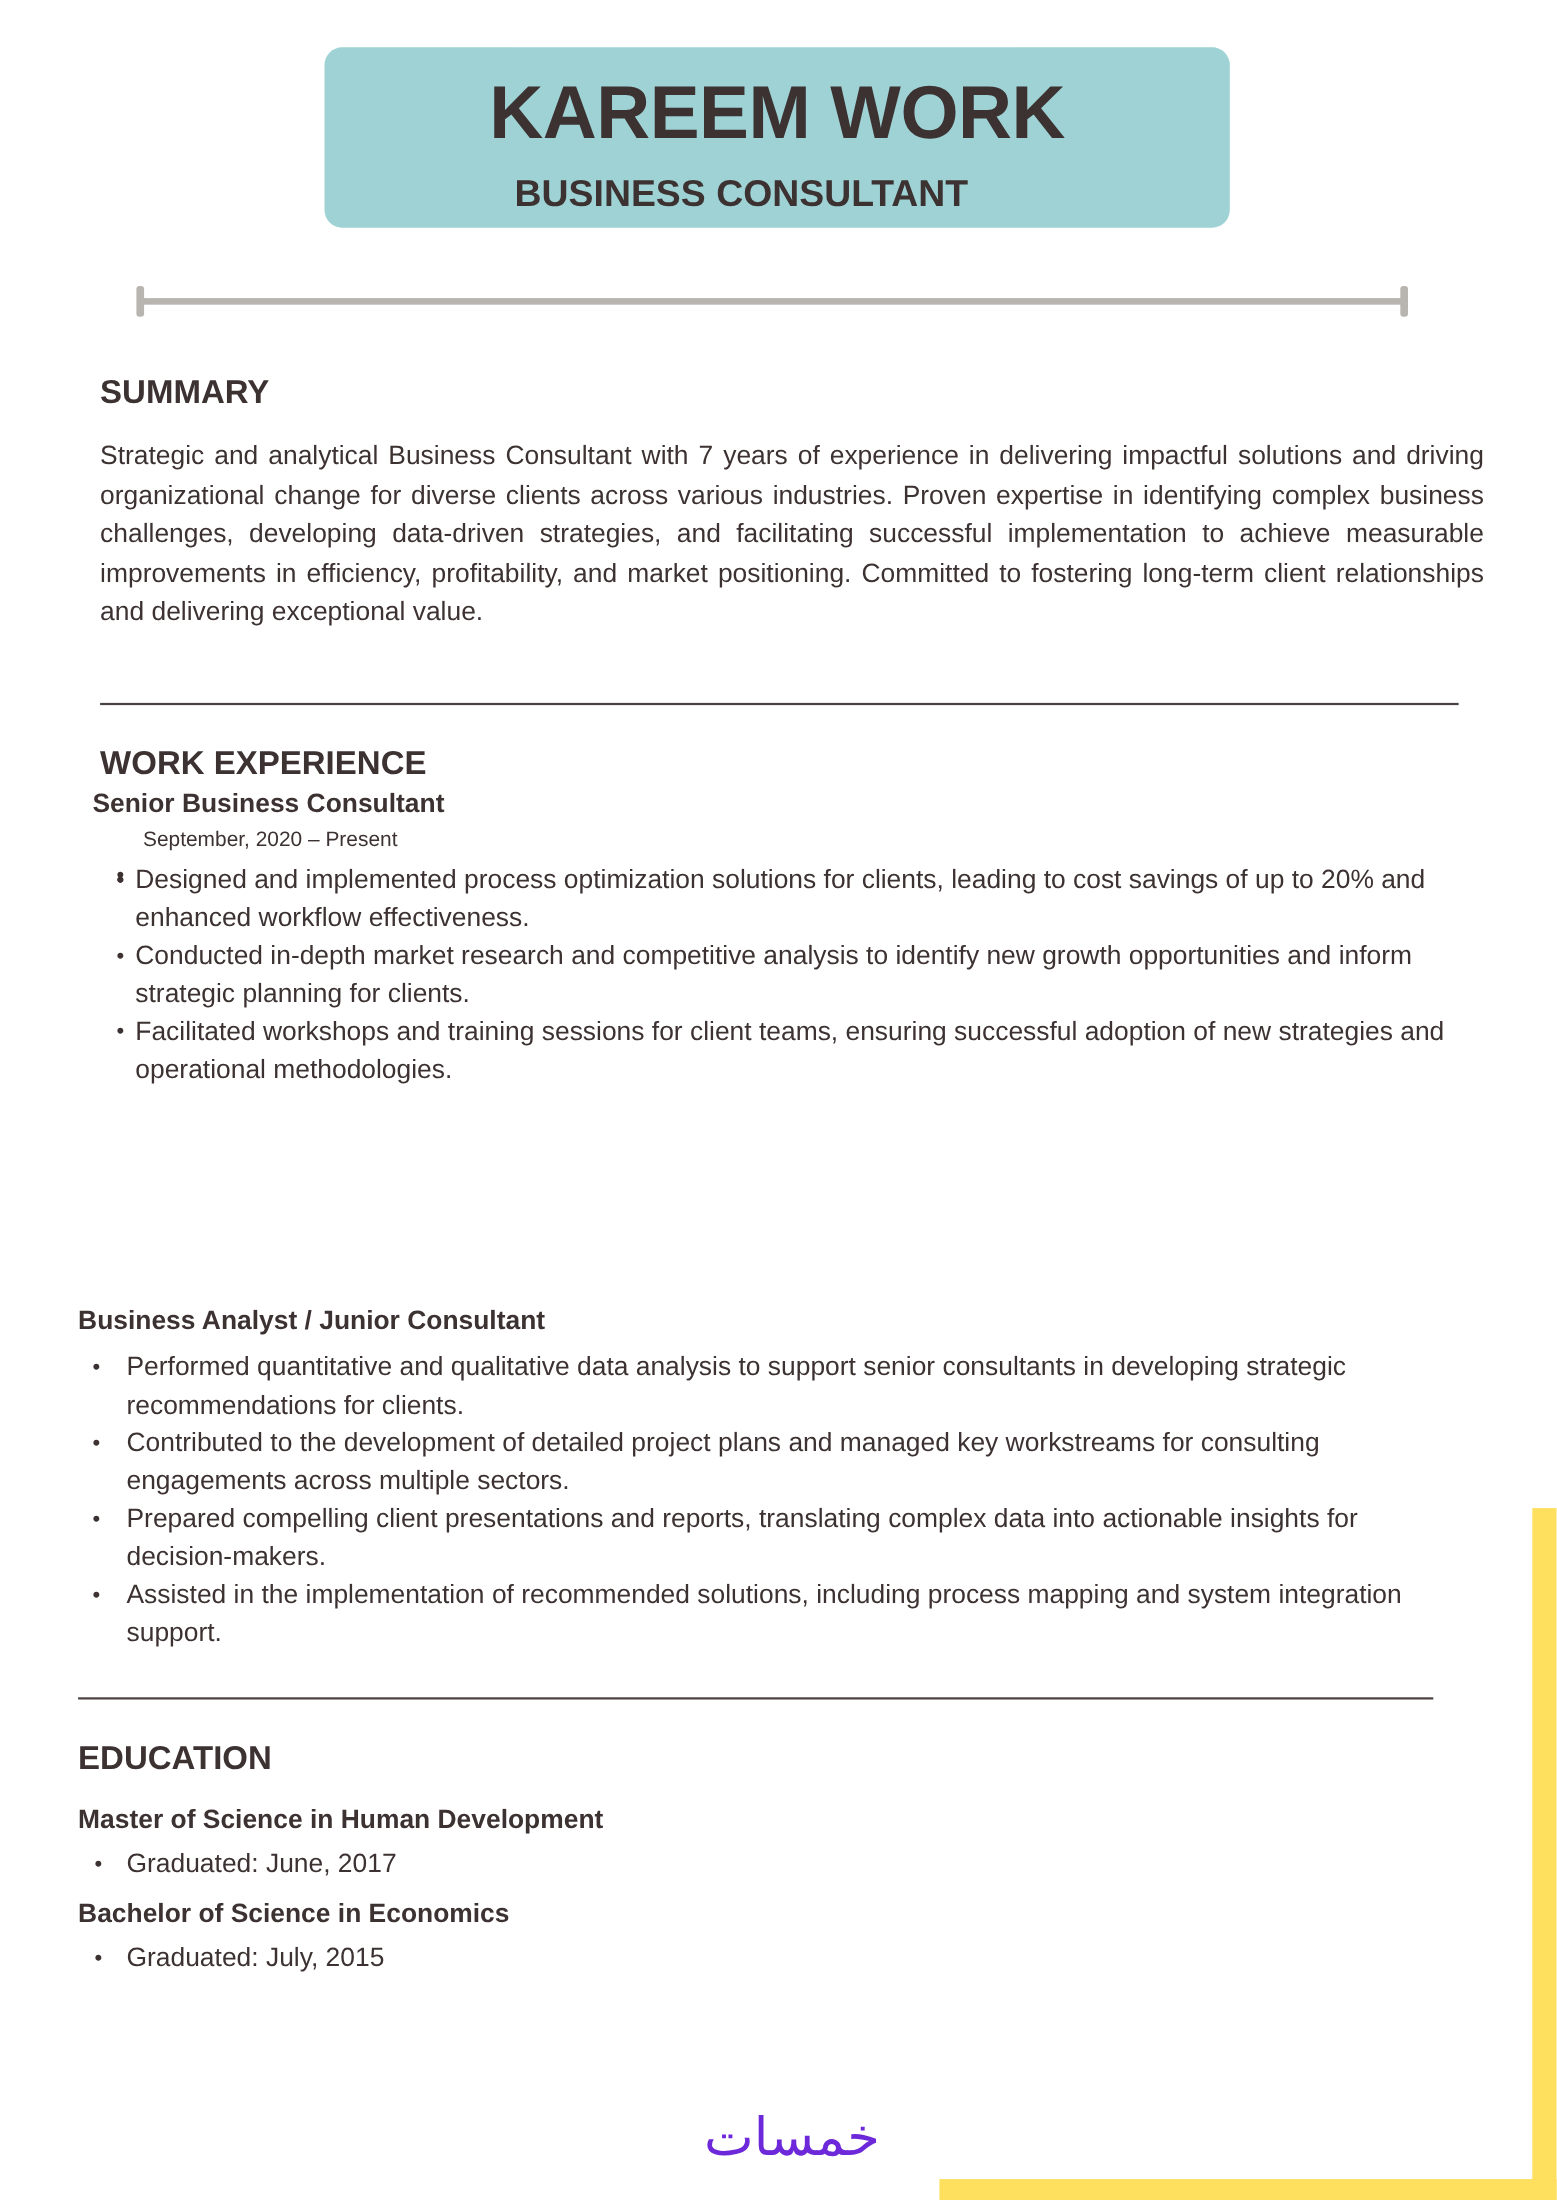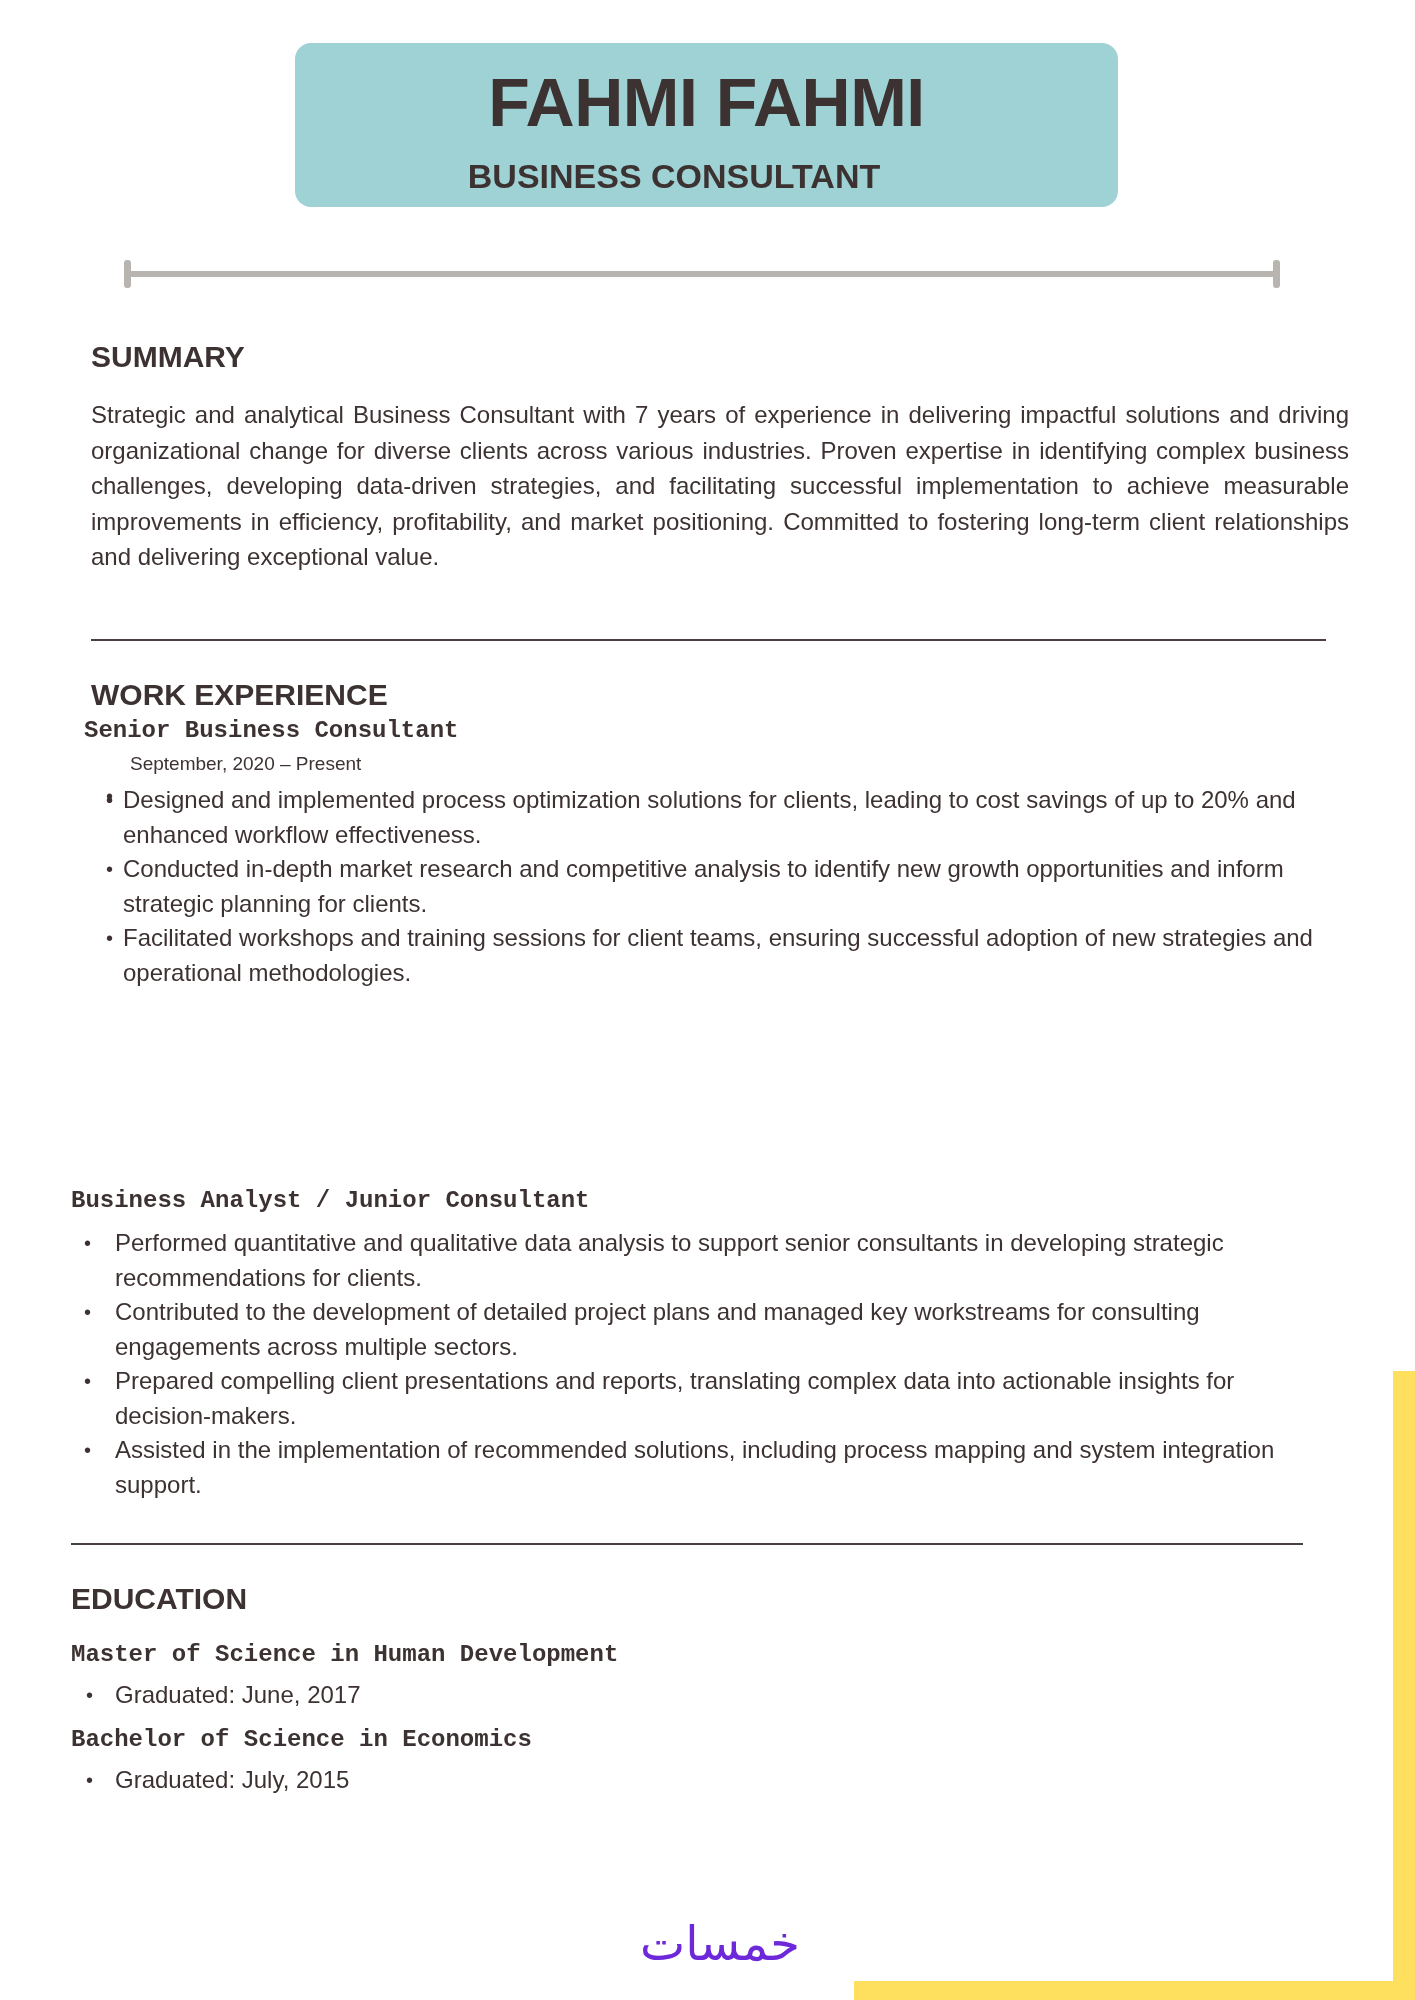--- a/index.html
+++ b/index.html
@@ -20,41 +20,41 @@
   .range-cap { top:260px; width:7px; height:28px; background:#b8b4af; border-radius:3px; }
 
   
   .section-heading { font-weight:bold; font-size:30px; line-height:36px; color:#3d3232; }
 
   .summary-text { left:91px; top:397px; width:1258px; font-size:24px; line-height:35.5px;
                   text-align:justify; color:#3d3232; }
 
   .divider { height:2px; background:#4a4040; }
 
-  .role { font-weight:bold; font-size:24px; line-height:30px; color:#3d3232;font-family:Liberation Mono, monospace; }
+  .role { font-weight:bold; font-size:24px; line-height:30px; color:#3d3232; }
   .date { font-size:19px; line-height:24px; color:#3d3232; }
 
   .bullets { margin:0; padding:0; list-style:none; }
   .bullets li { position:relative; font-size:24px; line-height:34.5px; color:#3d3232; }
   .bullets li .dot { position:absolute; top:0; font-size:20px; line-height:34.5px; }
 
   .watermark { left:620px; top:1915px; width:180px; font-size:48px;
                color:#6d28d9; font-family:"DejaVu Sans", sans-serif; direction:rtl; }
 
   .yellow-v { left:1393px; top:1371px; width:22px; height:629px; background:#ffdf5e; }
   .yellow-h { left:854px; top:1981px; width:561px; height:19px; background:#ffdf5e; }
 </style>
 </head>
 <body>
 
 <div class="abs yellow-v"></div>
 <div class="abs yellow-h"></div>
 
 <div class="abs name-box"></div>
-<div class="abs name">FAHMI FAHMI</div>
+<div class="abs name">KAREEM WORK</div>
 <div class="abs title">BUSINESS CONSULTANT</div>
 
 <div class="abs range-line"></div>
 <div class="abs range-cap" style="left:124px;"></div>
 <div class="abs range-cap" style="left:1273px;"></div>
 
 <div class="abs section-heading" style="left:91px; top:339px;">SUMMARY</div>
 <div class="abs summary-text">Strategic and analytical Business Consultant with 7 years of experience in delivering impactful solutions and driving organizational change for diverse clients across various industries. Proven expertise in identifying complex business challenges, developing data-driven strategies, and facilitating successful implementation to achieve measurable improvements in efficiency, profitability, and market positioning. Committed to fostering long-term client relationships and delivering exceptional value.</div>
 
 <div class="abs divider" style="left:91px; top:639px; width:1235px;"></div>

